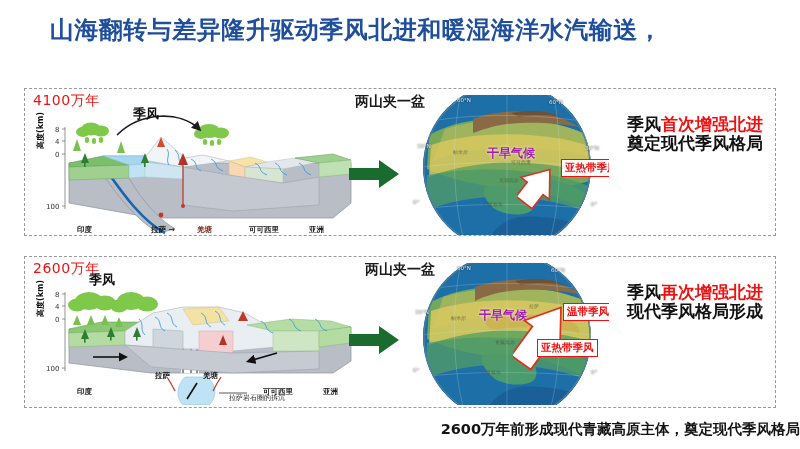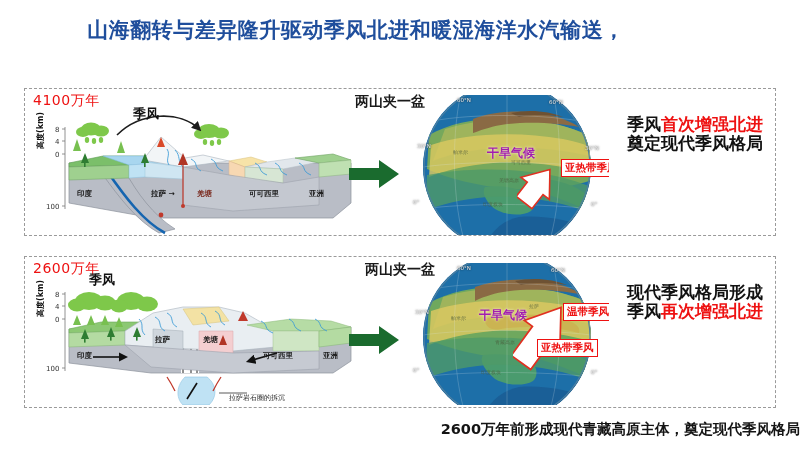--- a/index.html
+++ b/index.html
@@ -8,21 +8,21 @@
     background: #ffffff;
     font-family: "DejaVu Sans", "Liberation Sans", sans-serif;
     overflow: hidden;
   }
   #root { position: relative; width: 800px; height: 449px; }
 
   
   .title {
     position: absolute; left: 0; top: 14px; width: 712px;
     text-align: center; color: #1f4e9c;
-    font-size: 21px; font-weight: bold; line-height: 32px;
+    font-size: 24px; font-weight: bold; line-height: 32px;
     letter-spacing: 0.5px;
   }
 
   
   .panel {
     position: absolute;
     border: 1.5px dashed #9a9a9a;
     background: #ffffff;
   }
   #panel1 { left: 24px; top: 88px; width: 752px; height: 148px; }
@@ -97,20 +97,21 @@
     position: absolute; left: 0; top: 420px; width: 800px;
     text-align: right; font-size: 14.5px; font-weight: bold; color: #141414;
   }
 
   .anno {
     position: absolute; font-size: 7px; color: #222; white-space: nowrap;
   }
   .terrane {
     position: absolute; font-size: 7.5px; font-weight: bold; color: #1a1a1a;
     white-space: nowrap;
+    margin-top: 36px;
   }
 </style>
 </head>
 <body>
 
 <div id="root">
 
   <div class="title">
     <div>山海翻转与差异隆升驱动季风北进和暖湿海洋水汽输送，</div>
   </div>
@@ -470,22 +471,22 @@
 
       <svg style="position:absolute;left:104px;top:26px;" width="76" height="86">
         <path d="M16,80 L16,44 L6,44 L28,12 L50,44 L40,44 L40,80 Z" transform="rotate(36 28 46)" fill="#ffffff" stroke="#e03020" stroke-width="1.7"></path>
       </svg>
 
       <div class="redbox" style="left:154px; top:40px;">温带季风</div>
       <div class="redbox" style="left:128px; top:76px;">亚热带季风</div>
     </div>
 
     <div class="side-text" style="left:602px; top:26px;">
-      <div>现代季风格局形成</div>
       <div>
         <span>季风</span><span class="hl">再次增强北进</span>
       </div>
+      <div>现代季风格局形成</div>
     </div>
   </div>
 
   <div class="bottom-caption">2600万年前形成现代青藏高原主体，奠定现代季风格局</div>
 
 </div>
 
 </body></html>

